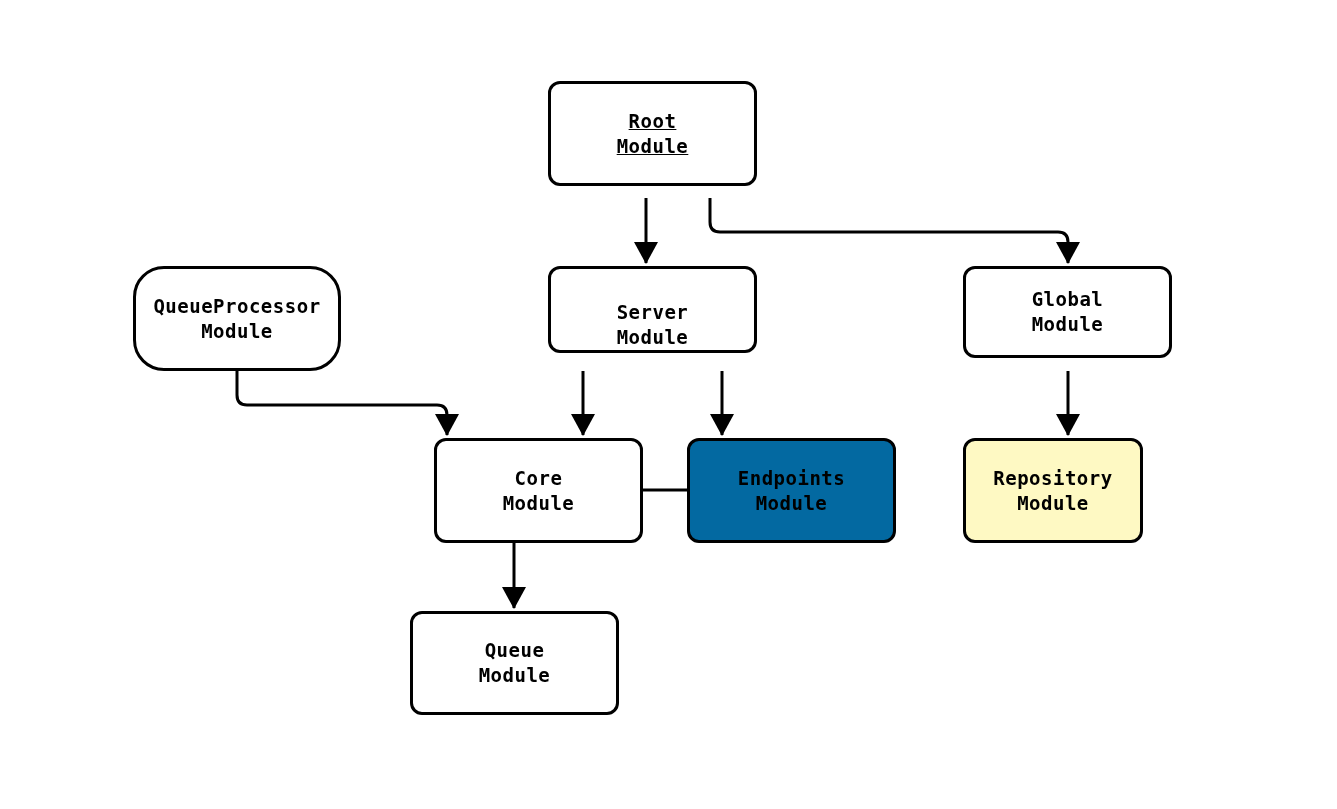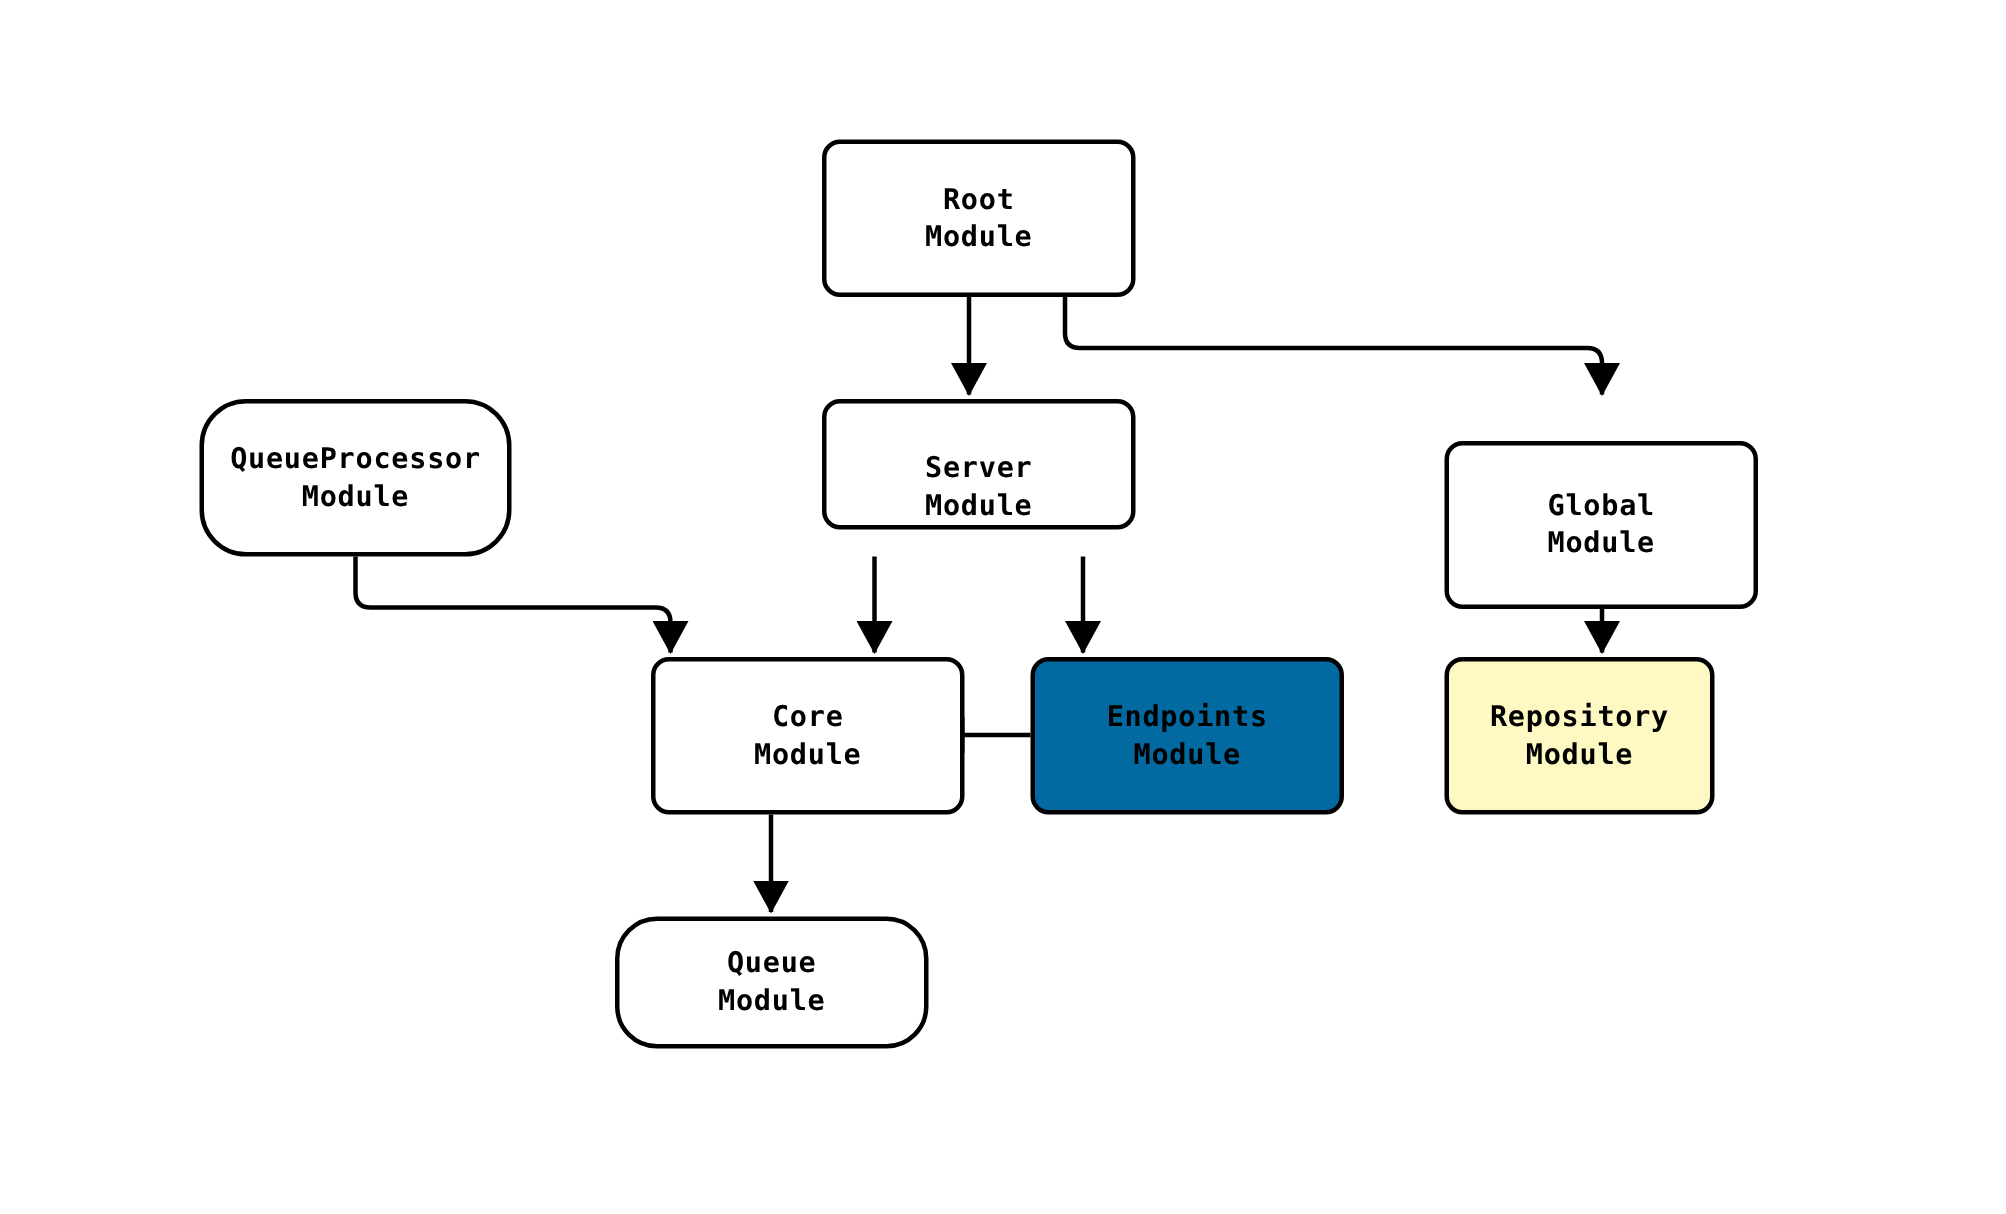--- a/index.html
+++ b/index.html
@@ -62,46 +62,46 @@
         <path d="M710,198 L710,222 Q710,232 720,232 L1058,232 Q1068,232 1068,242 L1068,263" class="edge" stroke="#000000" marker-end="url(#arrowhead)"></path>
         <path d="M237,371 L237,395 Q237,405 247,405 L437,405 Q447,405 447,415 L447,435" class="edge" stroke="#000000" marker-end="url(#arrowhead)"></path>
         <path d="M583,371 L583,435" class="edge" stroke="#000000" marker-end="url(#arrowhead)"></path>
         <path d="M722,371 L722,435" class="edge" stroke="#000000" marker-end="url(#arrowhead)"></path>
         <path d="M687,490 L622,490" class="edge" stroke="#000000" marker-end="url(#arrowhead)"></path>
         <path d="M514,543 L514,608" class="edge" stroke="#000000" marker-end="url(#arrowhead)"></path>
         <path d="M1068,371 L1068,435" class="edge" stroke="#000000" marker-end="url(#arrowhead)"></path>
       </g>
   </svg>
   <div id="nodes">
-      <div class="node" style="left: 548px; top: 93px; width: 209px; height: 105px; background: rgb(255, 255, 255); border-color: rgb(0, 0, 0);">
+      <div class="node" style="left: 548px; top: 81px; width: 209px; height: 105px; background: rgb(255, 255, 255); border-color: rgb(0, 0, 0); text-decoration: underline;">
         <span class="node-label">Root
 Module</span>
       </div>
       <div class="node" style="left: 133px; top: 266px; width: 208px; height: 105px; background: rgb(255, 255, 255); border-color: rgb(0, 0, 0); border-radius: 31px;">
         <span class="node-label">QueueProcessor
 Module</span>
       </div>
       <div class="node" style="left: 548px; top: 266px; width: 209px; height: 87px; background: rgb(255, 255, 255); border-color: rgb(0, 0, 0); align-items: flex-end;">
         <span class="node-label">Server
 Module</span>
       </div>
-      <div class="node" style="left: 963px; top: 266px; width: 209px; height: 112px; background: rgb(255, 255, 255); border-color: rgb(0, 0, 0); margin-top: 28px;">
+      <div class="node" style="left: 963px; top: 266px; width: 209px; height: 92px; background: rgb(255, 255, 255); border-color: rgb(0, 0, 0);">
         <span class="node-label">Global
 Module</span>
       </div>
       <div class="node" style="left: 410px; top: 438px; width: 209px; height: 105px; background: rgb(255, 255, 255); border-color: rgb(0, 0, 0); margin-left: 24px;">
         <span class="node-label">Core
 Module</span>
       </div>
       <div class="node" style="left: 687px; top: 438px; width: 209px; height: 105px; background: #0369a1; border-color: rgb(0, 0, 0);">
         <span class="node-label">Endpoints
 Module</span>
       </div>
       <div class="node" style="left: 963px; top: 438px; width: 180px; height: 105px; background: #fef9c3; border-color: rgb(0, 0, 0);">
         <span class="node-label">Repository
 Module</span>
       </div>
-      <div class="node" style="left: 410px; top: 611px; width: 209px; height: 88px; background: rgb(255, 255, 255); border-color: rgb(0, 0, 0); border-radius: 28px;">
+      <div class="node" style="left: 410px; top: 611px; width: 209px; height: 104px; background: rgb(255, 255, 255); border-color: rgb(0, 0, 0);">
         <span class="node-label">Queue
 Module</span>
       </div>
     </div>
 </div>
 
 </body></html>

